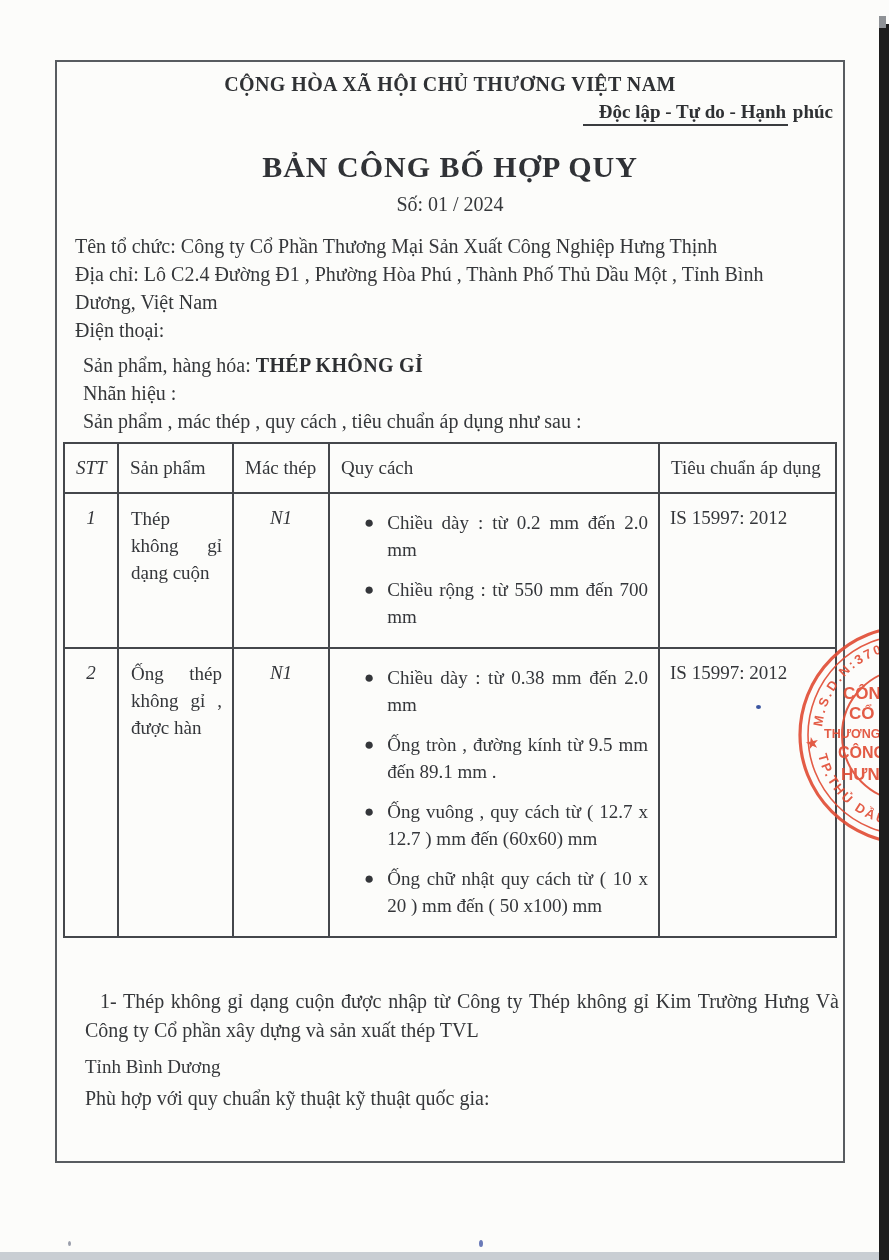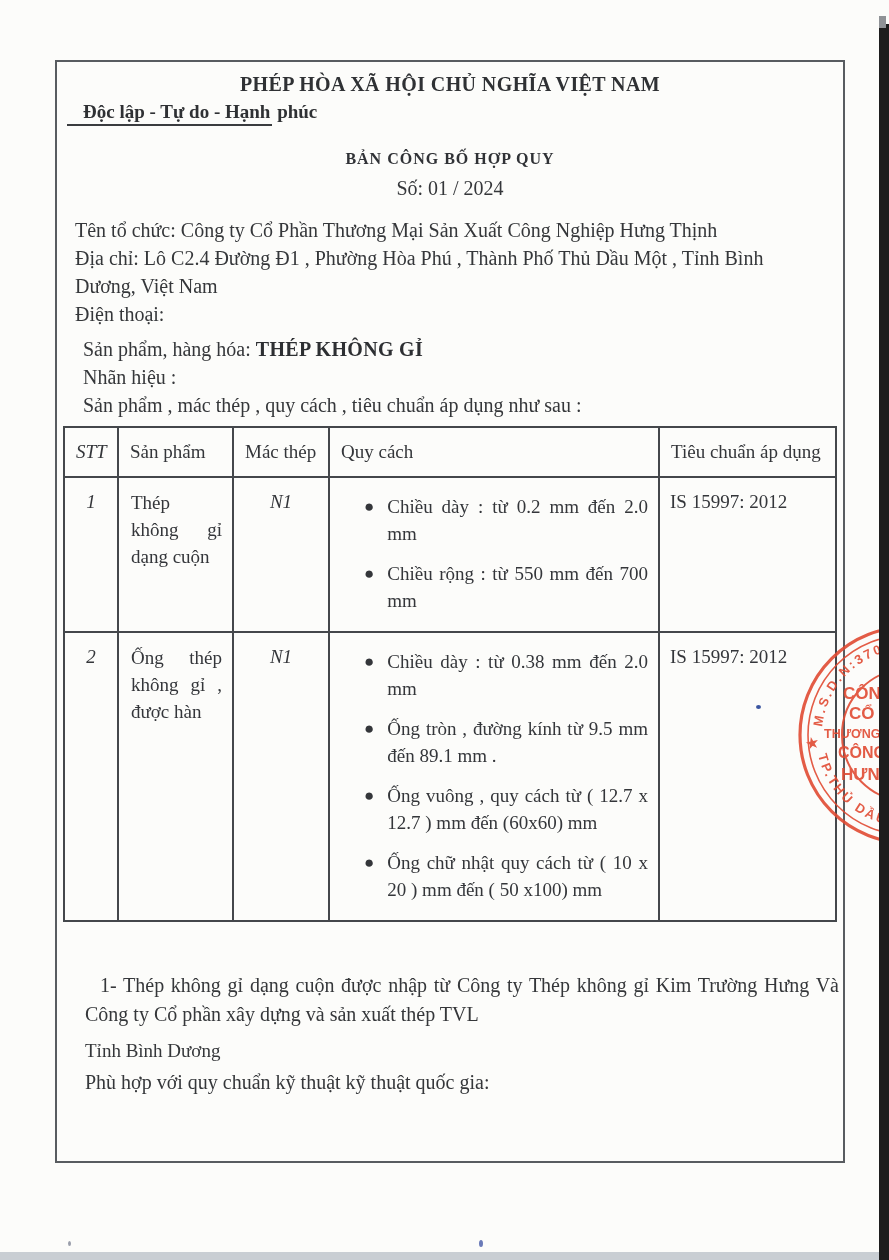--- a/index.html
+++ b/index.html
@@ -7,23 +7,23 @@
     width:889px;height:1260px;position:relative;overflow:hidden;
     background:#fcfcfa;color:#35373a;
     font-family:"Liberation Serif","DejaVu Serif",serif;
   }
   .scan{position:absolute;inset:0;}
   .doc-border{
     position:absolute;left:55px;top:60px;width:786px;height:1099px;
     border:2px solid #585c60;background:transparent;
   }
   .country{margin:11px 10px 0;text-align:center;font-size:20px;font-weight:bold;letter-spacing:.4px;color:#2f3134;}
-  .motto{margin:5px 10px 0;text-align:left;font-size:19px;font-weight:bold;color:#2f3134;}
+  .motto{margin:5px 10px 0;text-align:right;font-size:19px;font-weight:bold;color:#2f3134;}
   .motto-underline{border-bottom:2px solid #3a3c3f;padding:0 2px 2px 16px;}
-  .doc-title{margin:27px 10px 0;text-align:center;font-size:16px;font-weight:bold;letter-spacing:1px;color:#303236;}
+  .doc-title{margin:27px 10px 0;text-align:center;font-size:30px;font-weight:bold;letter-spacing:1px;color:#303236;}
   .doc-number{margin:9px 10px 0;text-align:center;font-size:20px;}
   .para{font-size:20px;line-height:28px;margin:0 14px 0 18px;}
   .para.first{margin-top:16px;}
   .para.indent{margin-left:26px;}
   .para.mt{margin-top:7px;}
   b.prod{font-weight:bold;letter-spacing:.3px;color:#2d2f32;}
   table.spec{
     border-collapse:collapse;margin:7px 0 0 6px;width:772px;table-layout:fixed;
   }
   table.spec th,table.spec td{
@@ -55,21 +55,21 @@
   .edge-bottom{position:absolute;left:0;right:0;bottom:0;height:8px;background:#c9ced3;z-index:5;}
   .speck{position:absolute;border-radius:50%;z-index:4;}
 </style>
 </head>
 <body>
 
 <div class="scan">
 
   <div class="doc-border">
 
-    <div class="country">PHÉP HÒA XÃ HỘI CHỦ NGHĨA VIỆT NAM</div>
+    <div class="country">CỘNG HÒA XÃ HỘI CHỦ THƯƠNG VIỆT NAM</div>
 
     <div class="motto"><span class="motto-underline">Độc lập - Tự do - Hạnh</span><span> phúc</span></div>
 
     <div class="doc-title">BẢN CÔNG BỐ HỢP QUY</div>
 
     <div class="doc-number">Số: 01 / 2024</div>
 
     <div class="para first">Tên tổ chức: Công ty Cổ Phần Thương Mại Sản Xuất Công Nghiệp Hưng Thịnh</div>
     <div class="para">Địa chỉ: Lô C2.4 Đường Đ1 , Phường Hòa Phú , Thành Phố Thủ Dầu Một , Tỉnh Bình Dương, Việt Nam</div>
     <div class="para">Điện thoại:</div>

